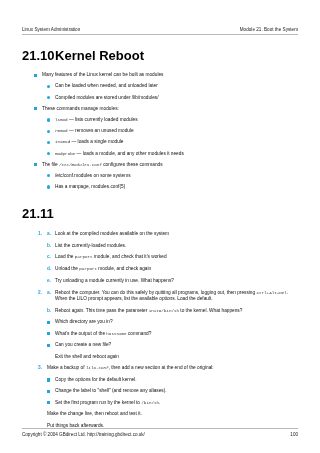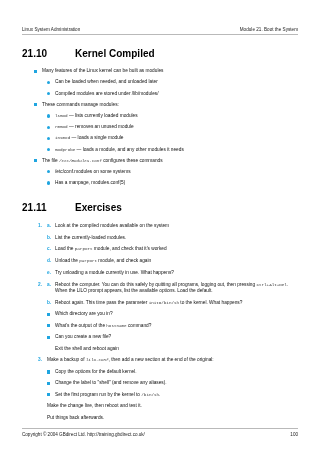--- a/index.html
+++ b/index.html
@@ -35,25 +35,24 @@
     padding-bottom: 2.2px;
     border-bottom: 0.5px solid #b9b9b9;
     letter-spacing: 0.02px;
   }
   .running-head .rh-right { text-align: right; }
 
   
   .sec-head {
     display: flex;
     font-weight: bold;
-    font-size: 10px;
+    font-size: 13px;
     margin-top: 13px;
     margin-bottom: 9px;
     letter-spacing: 0.01px;
-    gap: 20px;
   }
   .sec-head .num { width: 33px; flex: none; }
   .sec-head .ttl { flex: 1; }
 
   #exercises-heading { margin-top: 16px; margin-bottom: 10px; }
 
   
   ul.lvl1, ul.lvl2 {
     list-style: none;
     margin: 0;
@@ -162,21 +161,21 @@
 
 <div class="page">
 
   <div class="running-head">
     <span class="rh-left">Linux System Administration</span>
     <span class="rh-right">Module 21.  Boot the System</span>
   </div>
 
   <div class="sec-head">
     <span class="num">21.10</span>
-    <span class="ttl">Kernel Compiled</span>
+    <span class="ttl">Kernel Reboot</span>
   </div>
 
   <ul class="lvl1">
 
     <li class="b1">Many features of the Linux kernel can be built as modules</li>
     <li class="b2">Can be loaded when needed, and unloaded later</li>
     <li class="b2">Compiled modules are stored under /lib/modules/</li>
 
     <li class="b1">These commands manage modules:</li>
     <li class="b2">
@@ -198,21 +197,20 @@
 
     <li class="b1">
       <span>The file </span><span class="ital mono">/etc/modules.conf</span><span> configures these commands</span>
     </li>
     <li class="b2">/etc/conf.modules on some systems</li>
     <li class="b2">Has a manpage, modules.conf(5)</li>
   </ul>
 
   <div class="sec-head" id="exercises-heading">
     <span class="num">21.11</span>
-    <span class="ttl">Exercises</span>
   </div>
 
   <ol class="ex-list">
 
     <li class="ex-item">
       <div class="sub-list">
         <div class="sub-item">
           <span class="ex-num">1.</span>
           <span class="sub-letter">a.</span>
           <span>Look at the compiled modules available on the system</span>

